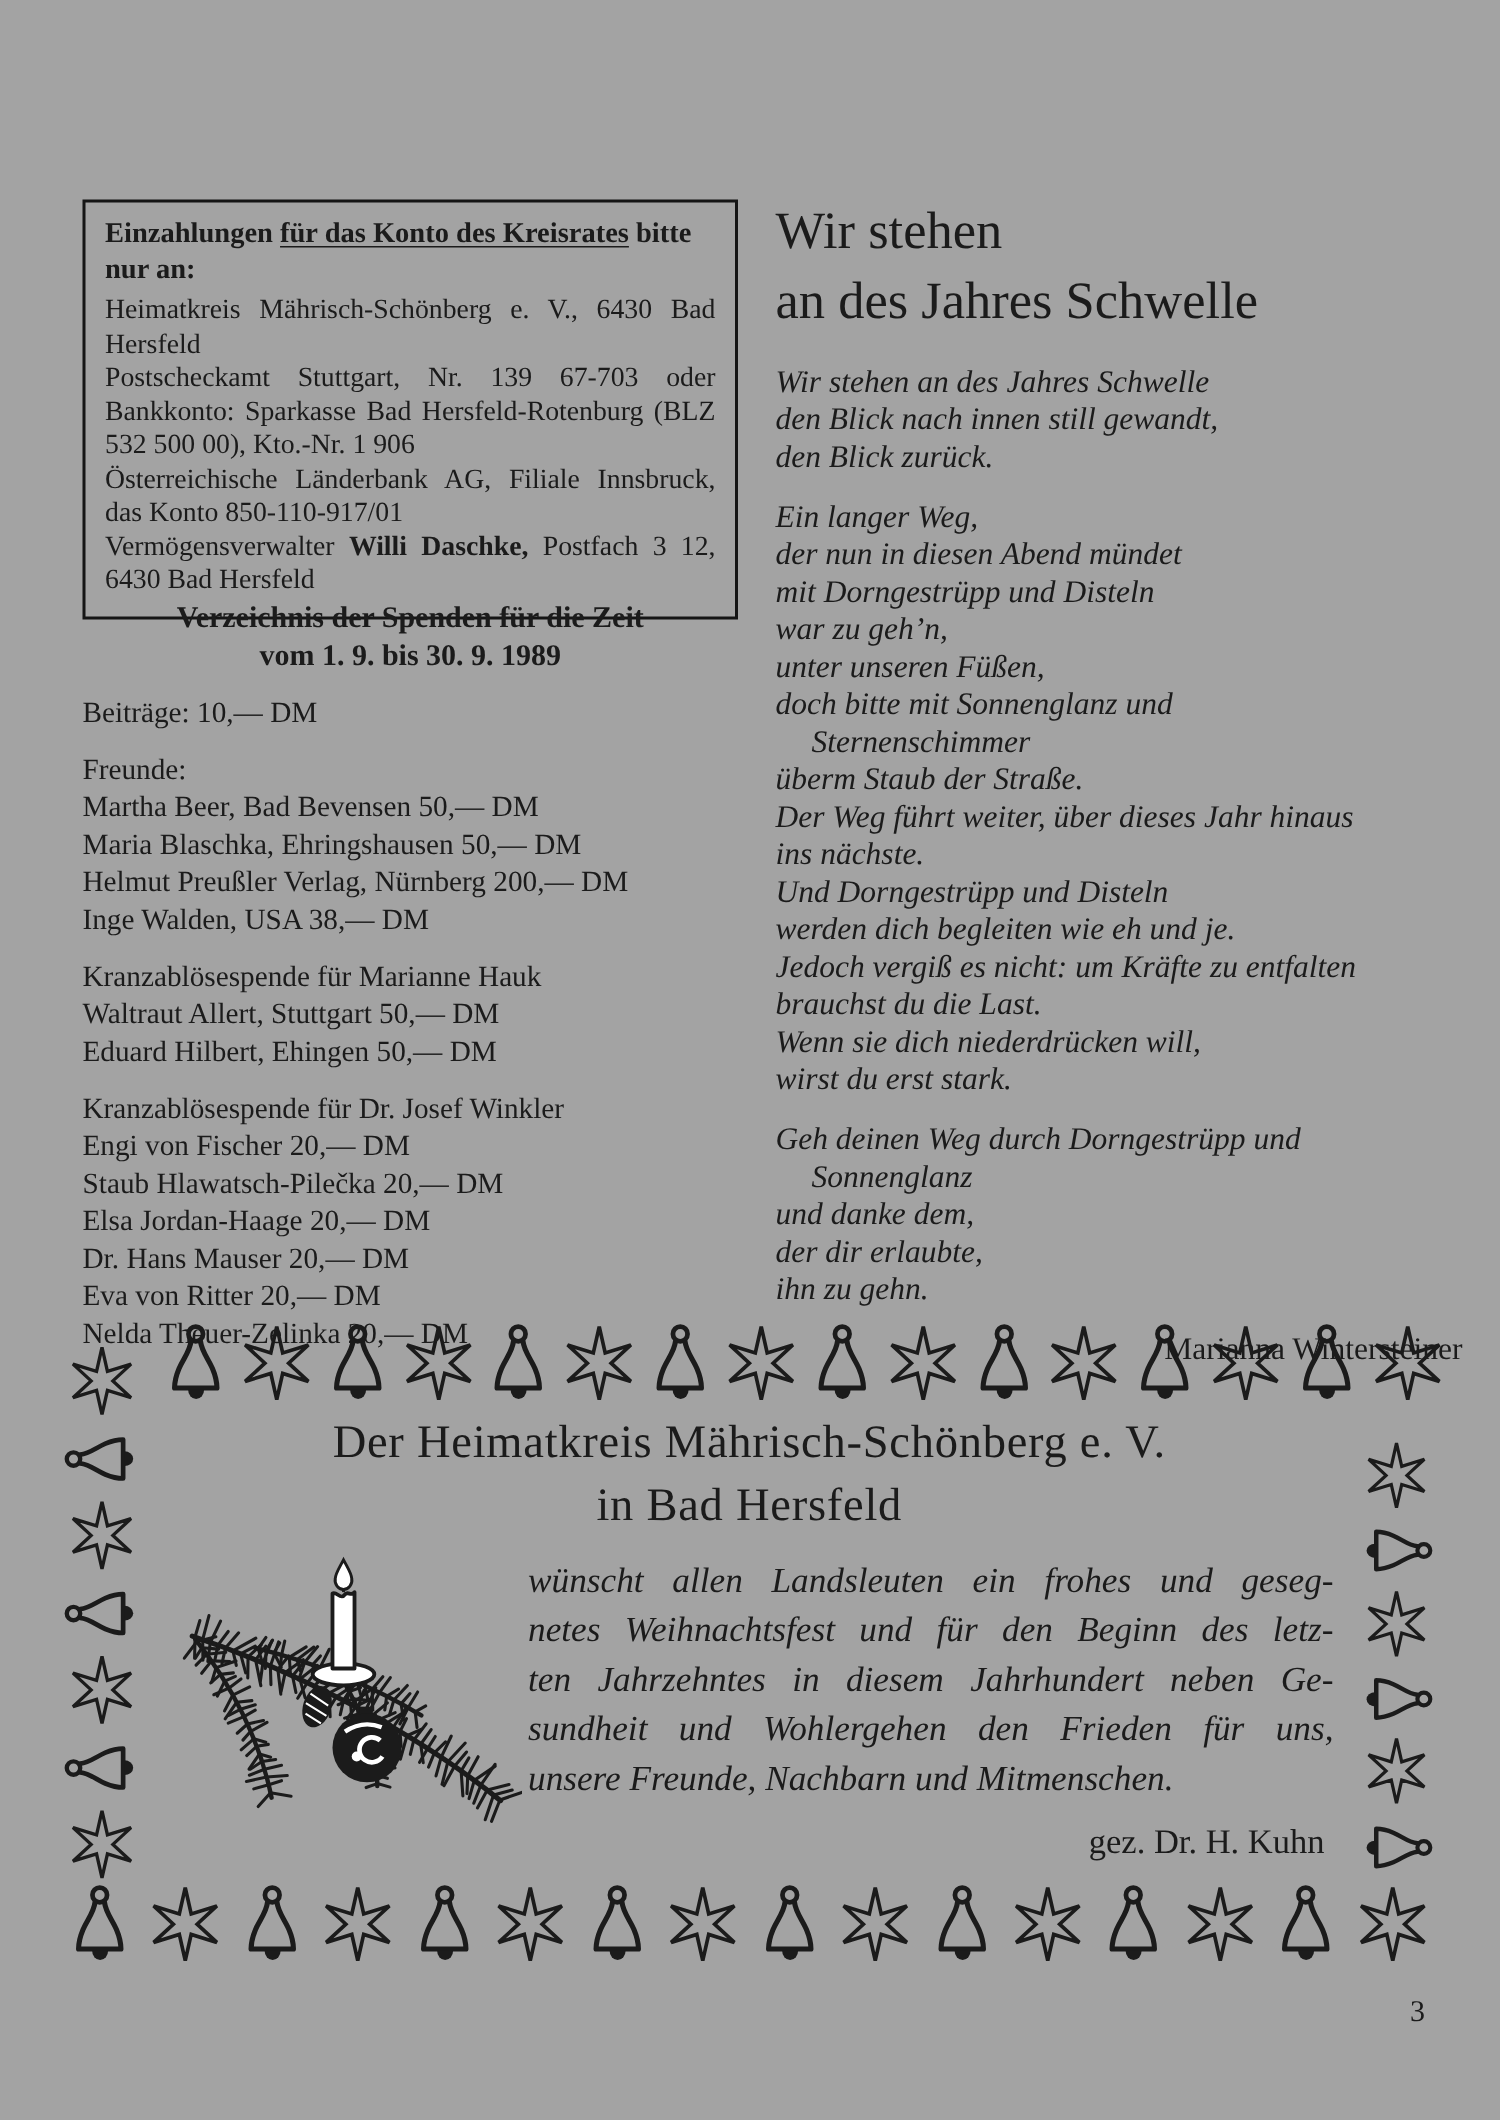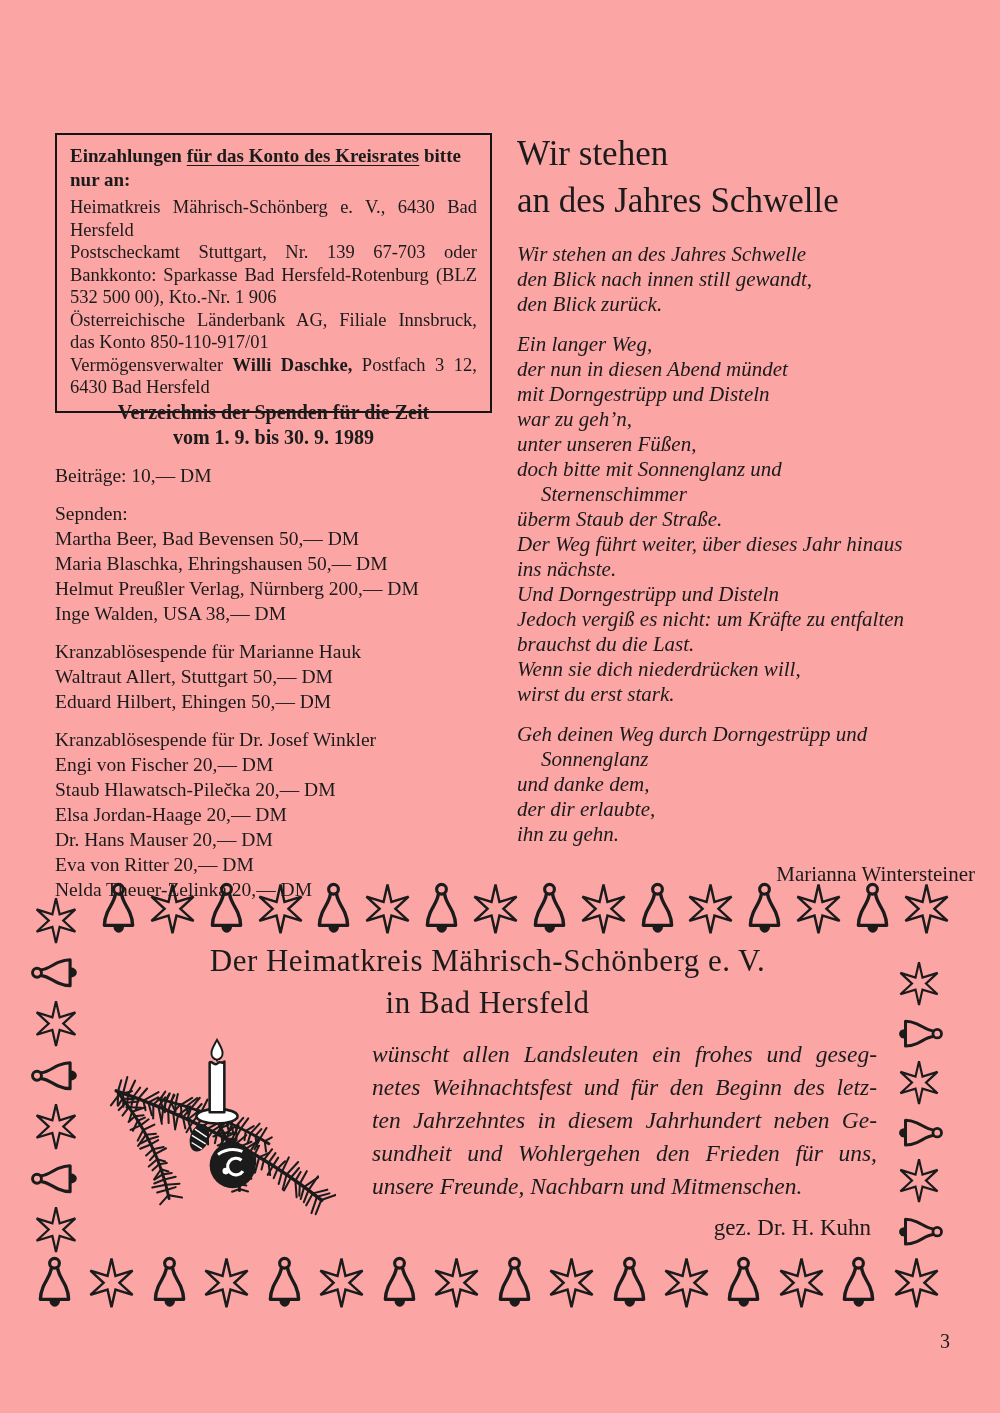--- a/index.html
+++ b/index.html
@@ -1,18 +1,18 @@
 <!DOCTYPE html>
 <html><head>
 <meta charset="utf-8">
 <style>
   html,body{margin:0;padding:0;background:#e8e8e8;}
   .page{
     position:relative;width:1000px;height:1413px;margin:0 auto;
-    background:#fca5a5;color:#1b1b1b;
+    background:#a3a3a3;color:#1b1b1b;
     font-family:"Liberation Serif","DejaVu Serif",serif;
     overflow:hidden;
   }
   
   .payment-box{
     position:absolute;left:55px;top:133px;width:437px;
     border:2.5px solid #151515;padding:9px 13px 12px 13px;box-sizing:border-box;
   }
   .payment-box .bx-head{font-weight:bold;font-size:19px;line-height:24px;margin-bottom:4px;}
   .payment-box .bx-head .u{text-decoration:underline;text-underline-offset:3px;}
@@ -23,32 +23,32 @@
   .donations .don-title{font-weight:bold;font-size:20px;line-height:25px;text-align:center;}
   .donations .gap{height:13px;}
   .donations .sub{font-weight:normal;}
   
   .poem{position:absolute;left:517px;top:130px;width:462px;}
   .poem-title{font-size:35px;line-height:47px;font-weight:400;margin:0 0 18px 0;}
   .stanza{font-style:italic;font-size:21px;line-height:25px;margin-bottom:15px;}
   .stanza .indent{padding-left:24px;}
   .poem-attribution{text-align:right;font-size:21px;margin-top:8px;padding-right:4px;}
   
-  .greeting-box{position:absolute;left:28px;top:882px;width:925px;height:430px;}
+  .greeting-box{position:absolute;left:40px;top:882px;width:925px;height:430px;}
   .border-top{position:absolute;top:0;left:66px;right:2px;display:flex;justify-content:space-between;align-items:flex-start;}
   .border-bottom{position:absolute;bottom:0;left:2px;right:12px;display:flex;justify-content:space-between;align-items:flex-end;}
   .border-left{position:absolute;left:0;top:14px;bottom:56px;width:56px;display:flex;flex-direction:column;justify-content:space-between;align-items:center;}
   .border-right{position:absolute;right:6px;top:78px;bottom:56px;width:56px;display:flex;flex-direction:column;justify-content:space-between;align-items:center;}
   .orn{width:49px;height:56px;color:#1b1b1b;display:block;}
   .border-left .orn,.border-right .orn{width:46px;height:52px;}
   .rot-left{transform:rotate(-90deg);}
   .rot-right{transform:rotate(90deg);}
   .greeting-inner{position:absolute;left:70px;right:76px;top:58px;bottom:66px;}
   .greeting-heading{text-align:center;font-size:31px;line-height:42px;font-weight:400;letter-spacing:.5px;}
-  .greeting-row{display:flex;margin-top:8px;gap:32px;}
+  .greeting-row{display:flex;margin-top:8px;}
   .branch-art{flex:0 0 238px;margin-top:2px;}
   .greeting-text{flex:1;padding-left:4px;margin-top:6px;font-style:italic;font-size:23.5px;line-height:33px;}
   .greeting-text .g-line{text-align:justify;text-align-last:justify;}
   .greeting-text .g-line:last-child{text-align-last:left;}
   .greeting-sig{font-style:normal;text-align:right;font-size:23px;margin-top:8px;padding-right:6px;}
   
   .page-number{position:absolute;right:50px;top:1330px;font-size:20px;}
   .hidden-defs{position:absolute;width:0;height:0;overflow:hidden;}
 </style>
 </head>
@@ -76,21 +76,21 @@
     <p>Österreichische Länderbank AG, Filiale Innsbruck, das Konto 850-110-917/01</p>
     <p><span>Vermögensverwalter </span><span class="b">Willi Daschke,</span><span> Postfach 3 12, 6430 Bad Hersfeld</span></p>
   </div>
 
   <div class="donations">
     <div class="don-title">Verzeichnis der Spenden für die Zeit</div>
     <div class="don-title">vom 1. 9. bis 30. 9. 1989</div>
     <div class="gap"></div>
     <div><span class="sub">Beiträge:</span><span> 10,— DM</span></div>
     <div class="gap"></div>
-    <div class="sub">Sepnden:</div>
+    <div class="sub">Freunde:</div>
     <div>
         <div>Martha Beer, Bad Bevensen 50,— DM</div>
         <div>Maria Blaschka, Ehringshausen 50,— DM</div>
         <div>Helmut Preußler Verlag, Nürnberg 200,— DM</div>
         <div>Inge Walden, USA 38,— DM</div>
       </div>
     <div class="gap"></div>
     <div class="sub">Kranzablösespende für Marianne Hauk</div>
     <div>
         <div>Waltraut Allert, Stuttgart 50,— DM</div>
@@ -120,20 +120,21 @@
         <div>der nun in diesen Abend mündet</div>
         <div>mit Dorngestrüpp und Disteln</div>
         <div>war zu geh’n,</div>
         <div>unter unseren Füßen,</div>
         <div>doch bitte mit Sonnenglanz und</div>
         <div class="indent">Sternenschimmer</div>
         <div>überm Staub der Straße.</div>
         <div>Der Weg führt weiter, über dieses Jahr hinaus</div>
         <div>ins nächste.</div>
         <div>Und Dorngestrüpp und Disteln</div>
+        <div>werden dich begleiten wie eh und je.</div>
         <div>Jedoch vergiß es nicht: um Kräfte zu entfalten</div>
         <div>brauchst du die Last.</div>
         <div>Wenn sie dich niederdrücken will,</div>
         <div>wirst du erst stark.</div>
       </div>
     <div class="stanza">
         <div>Geh deinen Weg durch Dorngestrüpp und</div>
         <div class="indent">Sonnenglanz</div>
         <div>und danke dem,</div>
         <div>der dir erlaubte,</div>

